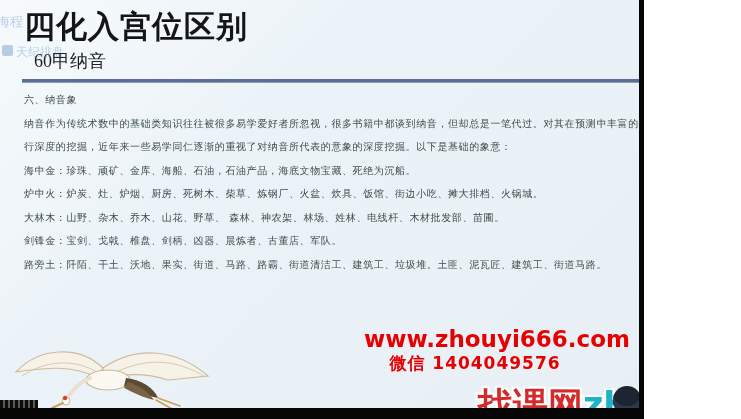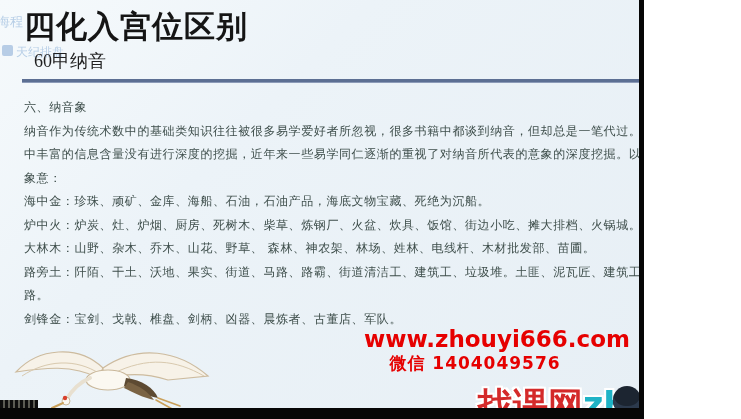--- a/index.html
+++ b/index.html
@@ -20,22 +20,22 @@
     font-size:31px;font-weight:600;color:#151515;letter-spacing:1px;
   }
   .subtitle{
     position:absolute;left:34px;top:49px;
     font-family:"Liberation Serif","DejaVu Serif",serif;
     font-size:18px;color:#1f1f1f;
   }
   .divider{position:absolute;left:22px;top:79px;width:684px;height:3px;background:#5c6f93;border-bottom:1px solid #8c9bb8;}
   
   .body{
-    position:absolute;left:24px;top:96px;width:692px;
-    font-size:12px;line-height:23.5px;letter-spacing:.6px;color:#3e4e4b;
+    position:absolute;left:24px;top:88px;width:692px;
+    font-size:10px;line-height:23.5px;letter-spacing:.6px;color:#3e4e4b;
   }
   .body p{margin:0;}
   .section-heading{margin-bottom:1px;}
   .intro{margin-bottom:6px;}
   .item{margin:1px 0;}
   
   .crane{position:absolute;left:8px;top:342px;width:220px;height:72px;}
   
   .caption-badge{
     position:absolute;left:0;top:400px;width:38px;height:9px;background:#0d0d0d;
@@ -73,22 +73,22 @@
   <h1 class="title">四化入宫位区别</h1>
   <div class="subtitle">60甲纳音</div>
   <div class="divider"></div>
 
   <div class="body">
     <p class="section-heading">六、纳音象</p>
     <p class="intro">纳音作为传统术数中的基础类知识往往被很多易学爱好者所忽视，很多书籍中都谈到纳音，但却总是一笔代过。对其在预测中丰富的信息含量没有进行深度的挖掘，近年来一些易学同仁逐渐的重视了对纳音所代表的意象的深度挖掘。以下是基础的象意：</p>
     <p class="item">海中金：珍珠、顽矿、金库、海船、石油，石油产品，海底文物宝藏、死绝为沉船。</p>
     <p class="item">炉中火：炉炭、灶、炉烟、厨房、死树木、柴草、炼钢厂、火盆、炊具、饭馆、街边小吃、摊大排档、火锅城。</p>
     <p class="item">大林木：山野、杂木、乔木、山花、野草、 森林、神农架、林场、姓林、电线杆、木材批发部、苗圃。</p>
+    <p class="item">剑锋金：宝剑、戈戟、椎盘、剑柄、凶器、晨炼者、古董店、军队。</p>
     <p class="item">路旁土：阡陌、干土、沃地、果实、街道、马路、路霸、街道清洁工、建筑工、垃圾堆。土匪、泥瓦匠、建筑工、街道马路。</p>
-    <p class="item">剑锋金：宝剑、戈戟、椎盘、剑柄、凶器、晨炼者、古董店、军队。</p>
   </div>
 
   <svg class="crane" viewBox="0 0 220 72" xmlns="http://www.w3.org/2000/svg">
 
     <path d="M8 30 C 30 6, 70 2, 95 26 L 90 36 C 65 22, 35 26, 8 30 Z" fill="#f7f2e8" stroke="#cdbb9e" stroke-width="1.2"></path>
     <path d="M14 34 C 38 18, 68 16, 92 32" fill="none" stroke="#d8c9ae" stroke-width="1"></path>
 
     <path d="M95 26 C 130 2, 170 8, 200 34 L 160 38 C 135 30, 112 32, 95 38 Z" fill="#f7f2e8" stroke="#cdbb9e" stroke-width="1.2"></path>
     <path d="M104 32 C 140 14, 168 18, 196 34" fill="none" stroke="#d8c9ae" stroke-width="1"></path>
 

